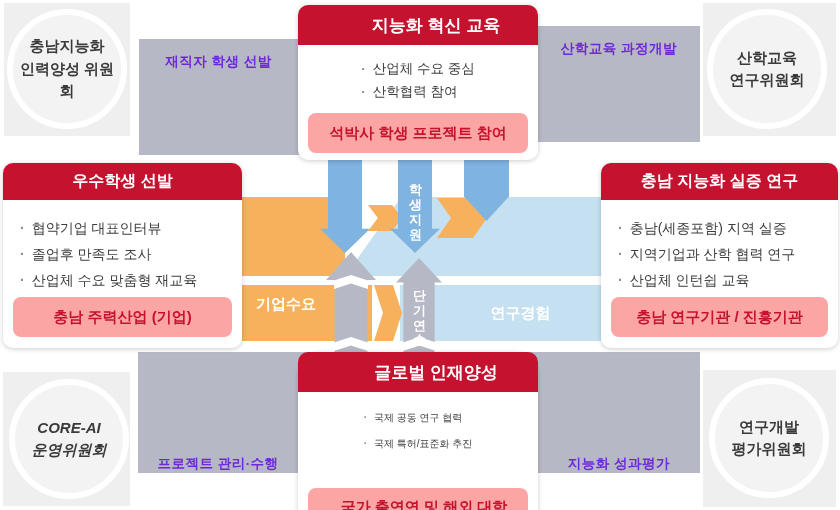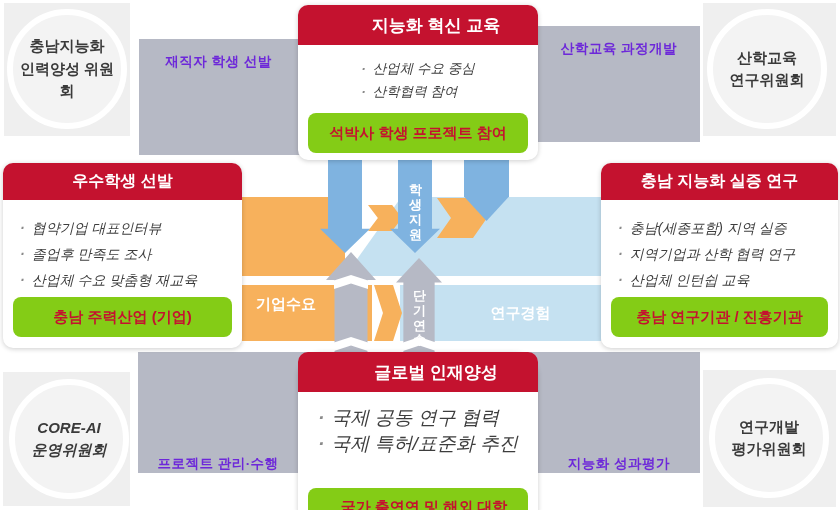--- a/index.html
+++ b/index.html
@@ -41,27 +41,27 @@
   .card-top{left:298px;top:5px;width:240px;height:155px;}
   .card-left{left:3px;top:163px;width:239px;height:185px;}
   .card-right{left:601px;top:163px;width:237px;height:185px;}
   .card-bottom{left:298px;top:352px;width:240px;height:181px;border-radius:24px;}
   .card-header{
     background:#c4122f;color:#fff;font-weight:bold;text-align:center;
     border-radius:10px 10px 0 0;display:flex;align-items:center;justify-content:center;
   }
   .card-top .card-header,.card-bottom .card-header{height:40px;font-size:17px;padding-left:36px;}
   .card-left .card-header,.card-right .card-header{height:37px;font-size:16px;}
-  .bullets{list-style:none;margin:0;padding:0;color:#3d3d3d;font-style:italic;}
+  .bullets{list-style:none;margin:0;padding:0;color:#3d3d3d;}
   .bullets li::before{content:"·";font-weight:bold;color:#8a8a8a;margin-right:7px;}
   .card-top .bullets{margin:12px auto 0;width:max-content;font-size:13.5px;line-height:23px;}
-  .card-bottom .bullets{margin:13px auto 0;width:max-content;font-size:19px;line-height:26px;}
+  .card-bottom .bullets{margin:13px auto 0;width:max-content;font-size:10px;line-height:26px;}
   .card-left .bullets,.card-right .bullets{margin:15px 0 0 17px;font-size:14px;line-height:26px;}
   .pill{
-    position:absolute;left:10px;right:10px;background:#84cc16;border-radius:8px;
+    position:absolute;left:10px;right:10px;background:#fca5a5;border-radius:8px;
     color:#c4122f;font-weight:bold;font-size:15px;
     display:flex;align-items:center;justify-content:center;
   }
   .card-top .pill{bottom:7px;height:40px;}
   .card-bottom .pill{bottom:7px;height:38px;padding-left:12px;}
   .card-left .pill,.card-right .pill{bottom:11px;height:40px;}
   
   .lane,.chev,.arrow,.notch,.flow-label{position:absolute;}
   .lane{z-index:1;}
   .chev{z-index:2;background:#f7b15c;}

